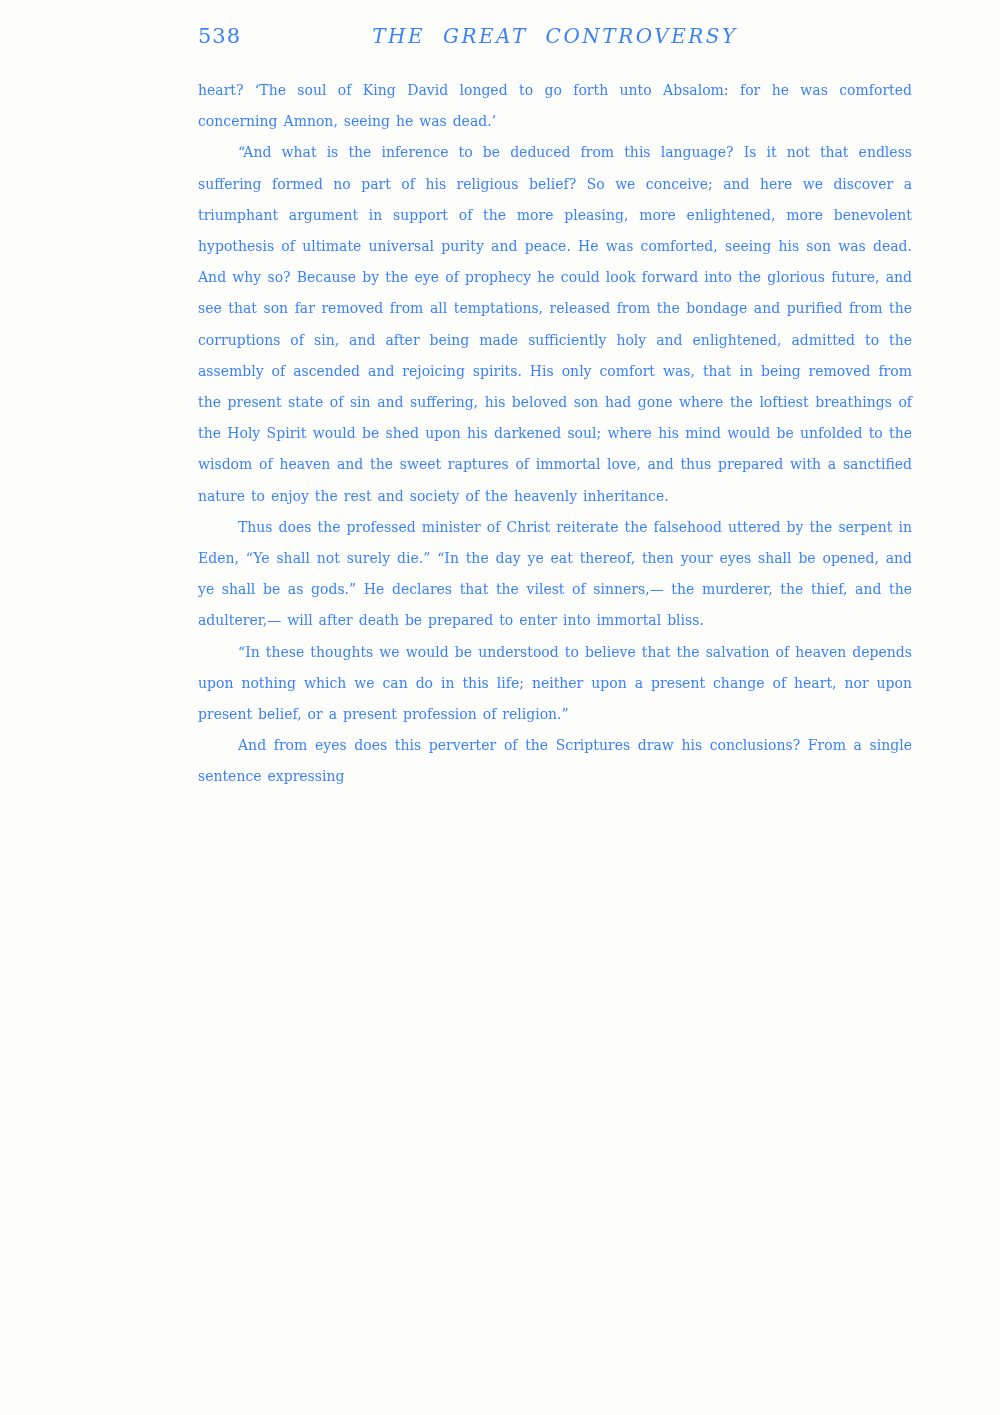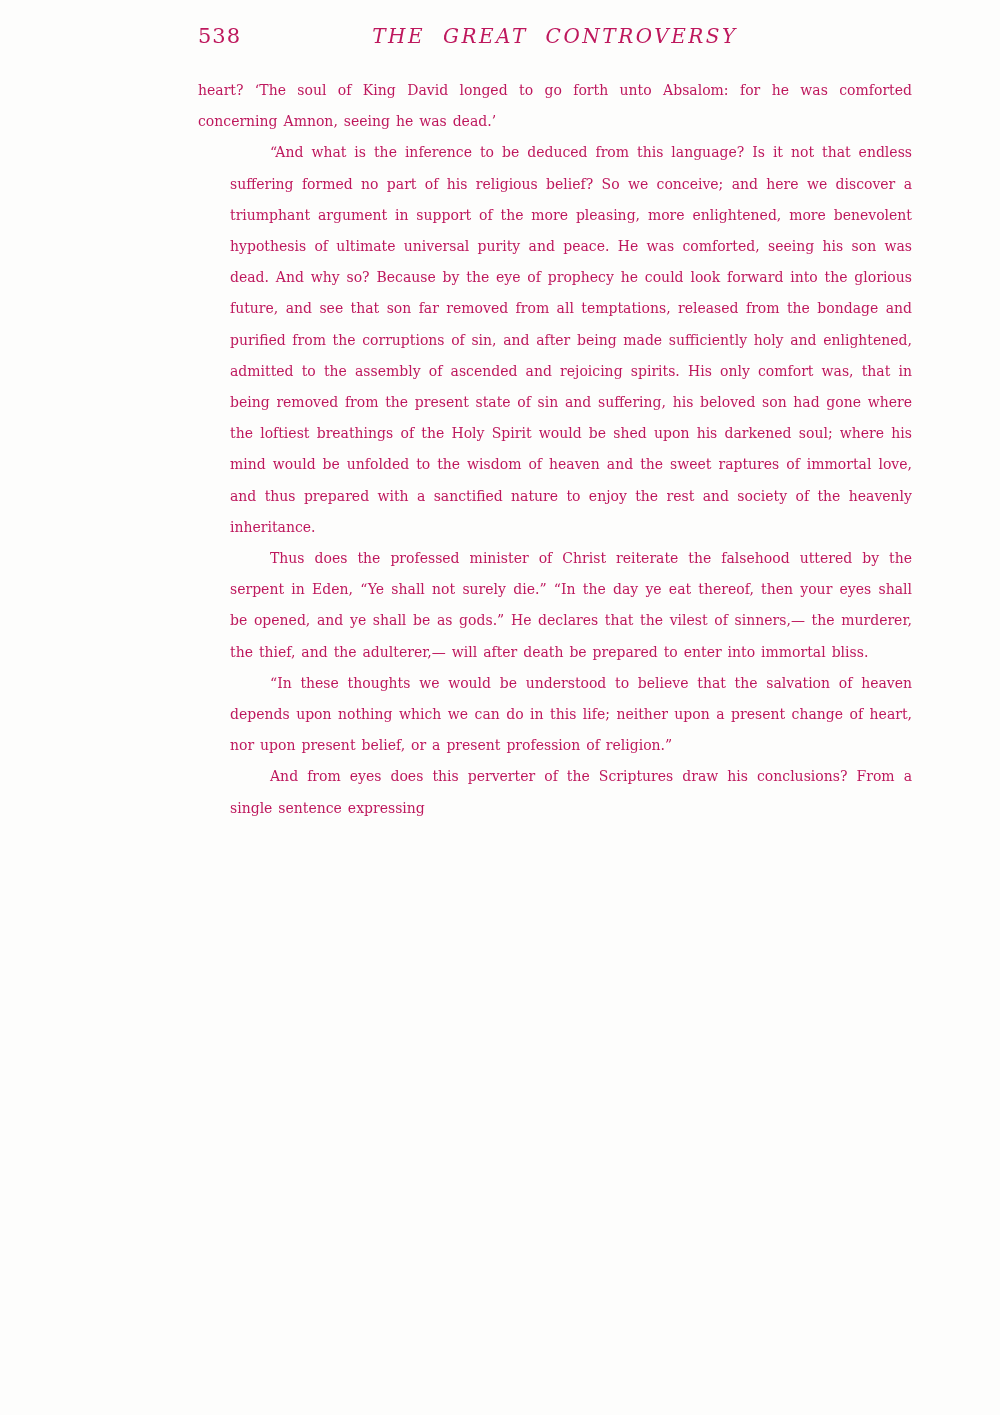--- a/index.html
+++ b/index.html
@@ -5,21 +5,21 @@
   html, body {
     margin: 0;
     padding: 0;
     background: #ffffff;
   }
   .page {
     position: relative;
     width: 1000px;
     height: 1415px;
     background: #fdfdfc;
-    color: #be185d;
+    color: #3b82f6;
     font-family: "DejaVu Serif", "Liberation Serif", serif;
     box-sizing: border-box;
     overflow: hidden;
   }
   .content {
     position: absolute;
     left: 198px;
     top: 22px;
     width: 714px;
   }
@@ -51,21 +51,20 @@
     line-height: 31.2px;
     text-align: justify;
     word-spacing: 1.5px;
   }
   .text-block p {
     margin: 0;
     padding: 0;
   }
   .text-block p.indent {
     text-indent: 40px;
-    margin-left: 32px;
   }
 </style>
 </head>
 <body>
 
 <div class="page">
   <div class="content">
 
     <header class="running-head">
       <span class="page-num">538</span>

